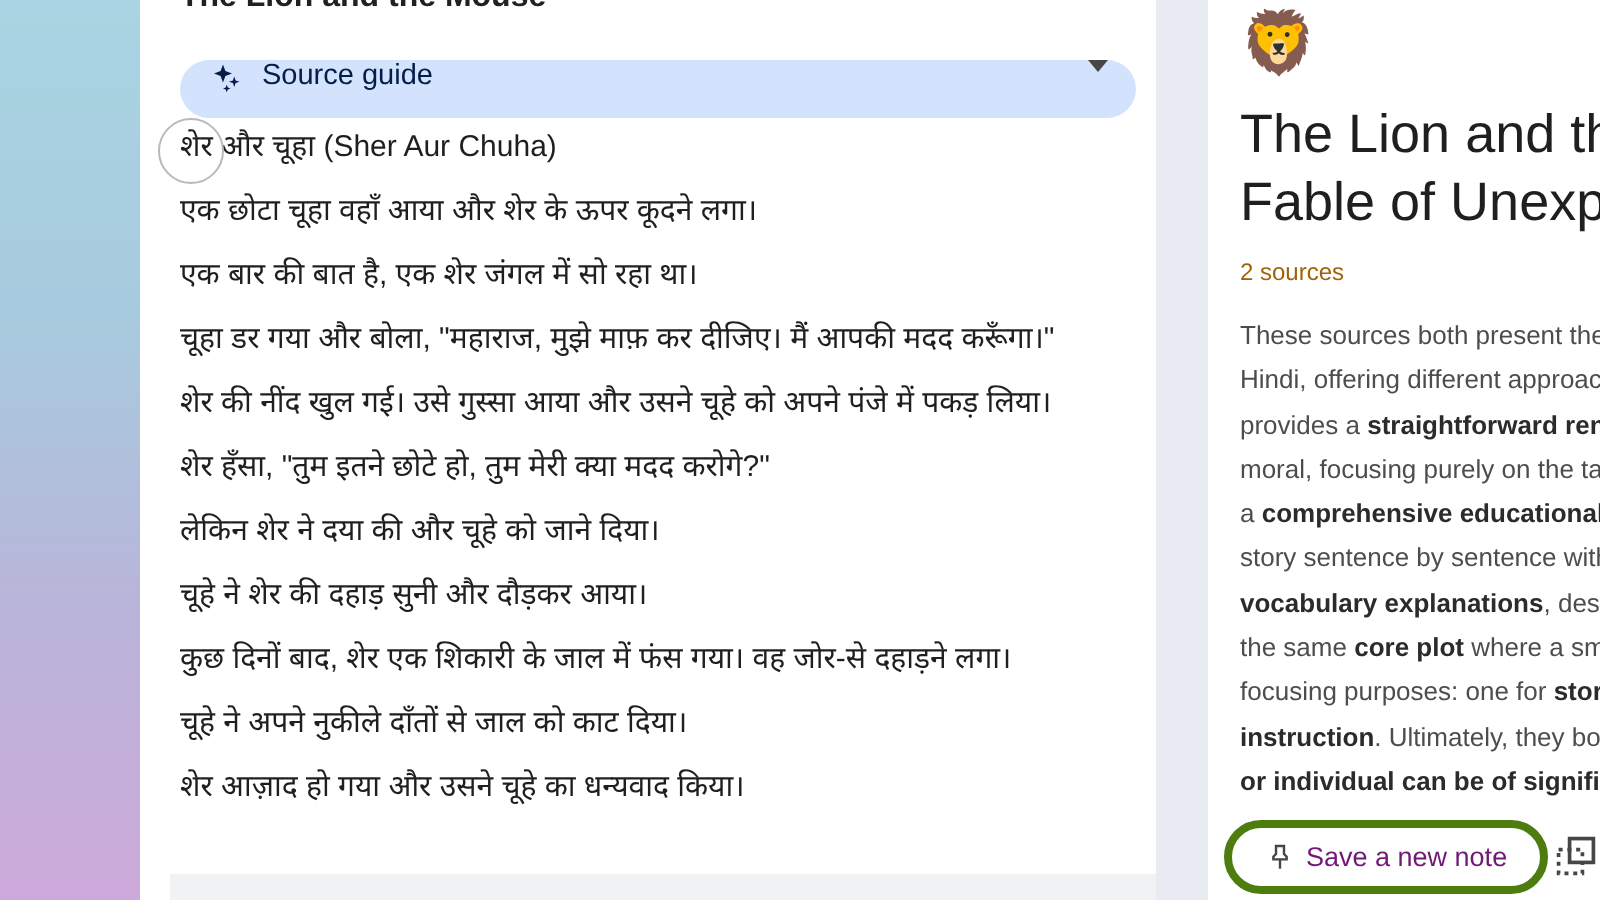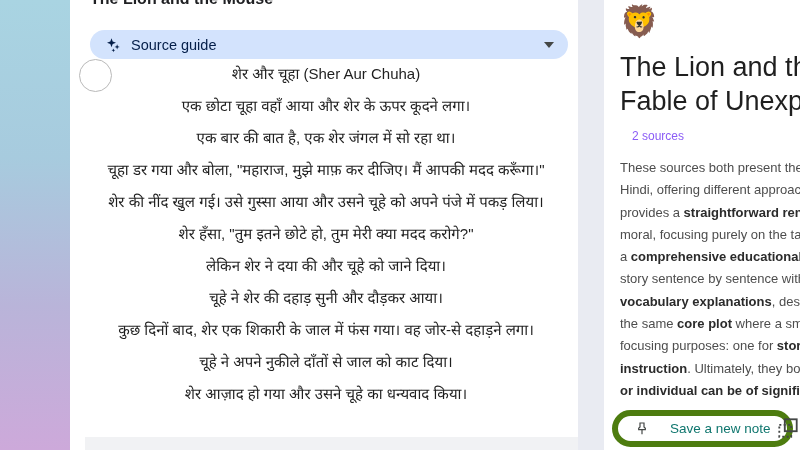--- a/index.html
+++ b/index.html
@@ -28,67 +28,66 @@
     background: #e9ebf2;
   }
   .doc-title {
     position: absolute; left: 14px; top: -11px;
     font-size: 16px; font-weight: 700; color: #202124; line-height: 20px;
     white-space: nowrap;
   }
   .source-guide-pill {
     position: absolute; left: 14px; top: 30px; width: 478px; height: 29px;
     background: #d3e3fd; border-radius: 15px; border: none;
-    display: flex; align-items: center; padding: 0 14px; cursor: pointer;
+    display: flex; align-items: flex-start; padding: 0 14px; cursor: pointer;
   }
   .source-guide-pill .spark { width: 18px; height: 18px; flex: 0 0 auto; }
   .source-guide-label {
     margin-left: 9px; font-size: 14.5px; font-weight: 500; color: #041e49;
   }
   .pill-caret {
     margin-left: auto; width: 0; height: 0;
     border-left: 5px solid transparent; border-right: 5px solid transparent;
     border-top: 6px solid #444746;
   }
   .doc-body { position: absolute; left: 14px; top: 64px; right: 16px; }
   .doc-body p {
     margin: 0 0 13px 0; font-size: 15px; line-height: 19px; color: #1f1f1f;
     white-space: nowrap;
-    text-align: center;
   }
   .click-ring {
     position: absolute; left: 3px; top: 59px; width: 33px; height: 33px;
     border: 1.5px solid #b9b9b9; border-radius: 50%; background: transparent;
     pointer-events: none;
   }
   
   .summary-panel {
     position: absolute; left: 604px; top: 0; width: 196px; height: 450px;
     background: #ffffff; overflow: hidden;
   }
   .lion-emoji { position: absolute; left: 16px; top: 2px; font-size: 31px; line-height: 40px; }
   .summary-title {
     position: absolute; left: 16px; top: 50px; width: 300px;
     font-size: 27px; font-weight: 400; color: #1f1f1f; line-height: 34px;
     white-space: nowrap;
   }
   .sources-count {
-    position: absolute; left: 28px; top: 129px;
-    font-size: 12px; color: #8b5cf6;
+    position: absolute; left: 16px; top: 129px;
+    font-size: 12px; color: #a16207;
   }
   .summary-body { position: absolute; left: 16px; top: 157px; width: 400px; }
   .sum-line {
     font-size: 13px; line-height: 22.3px; color: #4d4d4d; white-space: nowrap;
   }
   .sum-line b { font-weight: 700; color: #2b2b2b; }
   .save-note-btn {
     position: absolute; left: 8px; top: 410px; height: 37px;
-    display: inline-flex; align-items: center; gap: 20px; padding: 0 16px;
-    background: #ffffff; border: 6px solid #4d7c0f; border-radius: 19px;
-    font-family: inherit; font-size: 13.5px; font-weight: 500; color: #0f766e;
+    display: inline-flex; align-items: center; gap: 5px; padding: 0 16px;
+    background: #ffffff; border: 4px solid #4d7c0f; border-radius: 19px;
+    font-family: inherit; font-size: 13.5px; font-weight: 500; color: #701a75;
     cursor: pointer; white-space: nowrap;
   }
   .save-note-btn svg { width: 16px; height: 16px; }
   .copy-btn {
     position: absolute; left: 172px; top: 417px; width: 24px; height: 24px;
     background: none; border: none; padding: 0; cursor: pointer;
   }
 </style>
 </head>
 <body>

